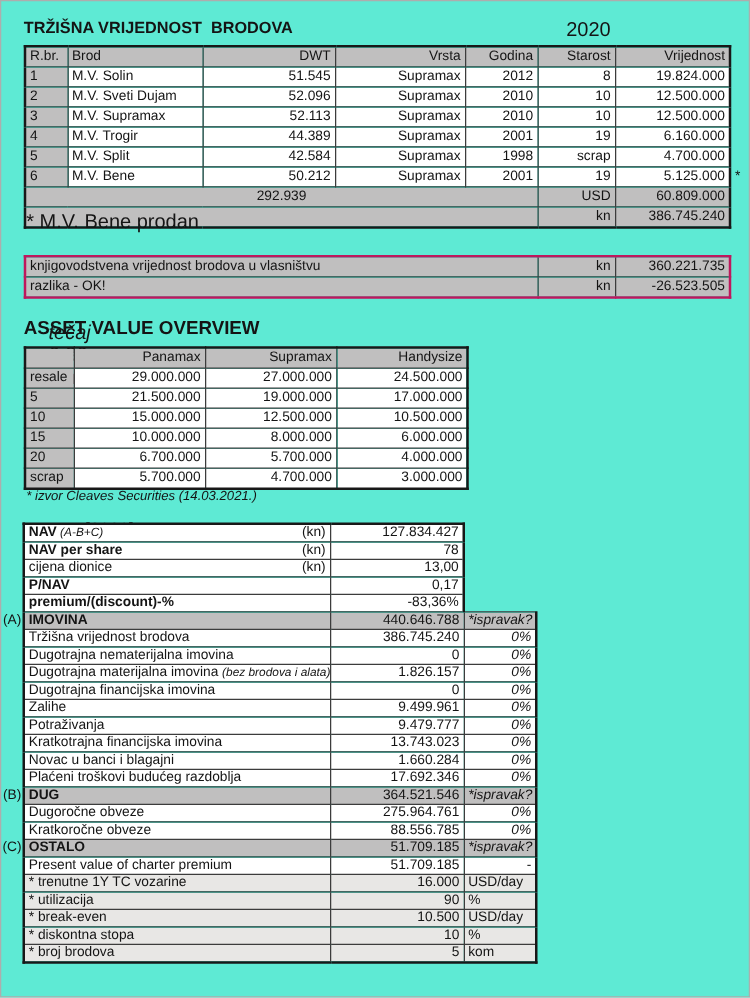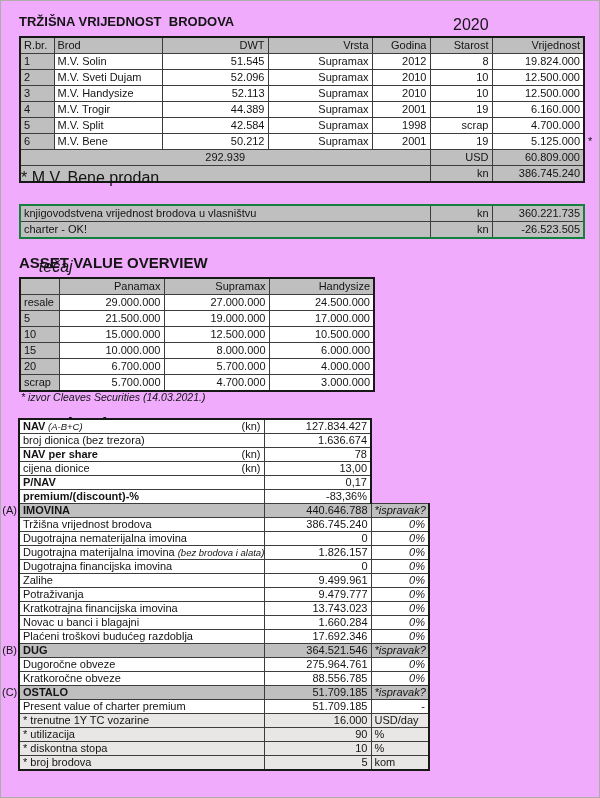--- a/index.html
+++ b/index.html
@@ -1,19 +1,19 @@
 <!DOCTYPE html>
 <html><head>
 <meta charset="utf-8">
 <style>
   * { box-sizing: border-box; }
   html,body { margin:0; padding:0; background:#d8d8d8; }
   .page {
     position: relative; width: 600px; height: 798px;
-    background: #f0abfc; border: 1px solid #aeadac;
+    background: #5eead4; border: 1px solid #aeadac;
     font-family: "Liberation Sans", sans-serif; color: #141414;
     overflow: hidden;
   }
   .abs { position: absolute; white-space: pre; }
   .title { font-weight: bold; }
   .t13 { font-size: 13px; }
   .t14 { font-size: 14px; }
   .t15 { font-size: 15px; }
   .plain { font-size: 16px; }
   .small { font-size: 10.5px; }
@@ -34,21 +34,21 @@
   .lite  { background: #e8e7e5 !important; }
   .r { text-align: right !important; }
   .c { text-align: center !important; }
   .g { border: none !important; background: transparent !important; }
 
   .bt { border-top: 2px solid #181818 !important; }
   .bb { border-bottom: 2px solid #181818 !important; }
   .bl { border-left: 2px solid #181818 !important; }
   .br { border-right: 2px solid #181818 !important; }
 
-  .tbook { border: 2px solid #15803d; }
+  .tbook { border: 2px solid #be185d; }
   .t2    { border: 2px solid #181818; }
 
   .unit { float: right; font-weight: normal; font-style: normal; padding-left: 19px; }
   .sub  { font-style: italic; font-size: 9.5px; font-weight: normal; }
   .notecell { font-size: 10px; }
   .marker { border: none !important; background: transparent !important;
             font-weight: bold; text-align: right !important; padding: 0 1px 0 0 !important; }
   .star { border: none !important; background: transparent !important; padding: 0 0 0 3px !important; }
 </style>
 </head>
@@ -96,21 +96,21 @@
           <td>M.V. Sveti Dujam</td>
           <td class="r">52.096</td>
           <td class="r">Supramax</td>
           <td class="r">2010</td>
           <td class="r">10</td>
           <td class="r br">12.500.000</td>
           <td class="star"></td>
         </tr>
         <tr>
           <td class="gray b bl">3</td>
-          <td>M.V. Handysize</td>
+          <td>M.V. Supramax</td>
           <td class="r">52.113</td>
           <td class="r">Supramax</td>
           <td class="r">2010</td>
           <td class="r">10</td>
           <td class="r br">12.500.000</td>
           <td class="star"></td>
         </tr>
         <tr>
           <td class="gray b bl">4</td>
           <td>M.V. Trogir</td>
@@ -164,21 +164,21 @@
         <col style="width:62px">
         <col style="width:92px">
       </colgroup>
     <tbody id="bookbody">
         <tr>
           <td class="gray b">knjigovodstvena vrijednost brodova u vlasništvu</td>
           <td class="gray b r">kn</td>
           <td class="gray b r">360.221.735</td>
         </tr>
         <tr>
-          <td class="gray b">charter  - OK!</td>
+          <td class="gray b">razlika  - OK!</td>
           <td class="gray b r">kn</td>
           <td class="gray b r">-26.523.505</td>
         </tr>
       </tbody>
   </table>
 
   <div class="abs plain" style="left:20px; top:239px;">
     <span class="i" style="display:inline-block; width:110px;">tečaj</span>
     <span>6,36</span>
     <span style="margin-left:5px;">kn</span>
@@ -254,26 +254,20 @@
       </colgroup>
     <tbody id="t3body">
         <tr>
           <td class="marker"></td>
           <td class="bl bt"><span class="b">NAV</span><span class="sub">  (A-B+C)</span><span class="unit">(kn)</span></td>
           <td class="r b bt br">127.834.427</td>
           <td class="g"></td>
         </tr>
         <tr>
           <td class="marker"></td>
-          <td class="bl"><span>broj dionica (bez trezora)</span></td>
-          <td class="r br">1.636.674</td>
-          <td class="g"></td>
-        </tr>
-        <tr>
-          <td class="marker"></td>
           <td class="bl"><span class="b">NAV per share</span><span class="unit">(kn)</span></td>
           <td class="r b br">78</td>
           <td class="g"></td>
         </tr>
         <tr>
           <td class="marker"></td>
           <td class="bl"><span>cijena dionice</span><span class="unit">(kn)</span></td>
           <td class="r br">13,00</td>
           <td class="g"></td>
         </tr>
@@ -386,20 +380,26 @@
           <td class="br notecell lite">USD/day</td>
         </tr>
         <tr>
           <td class="marker"></td>
           <td class="bl lite"><span>* utilizacija</span></td>
           <td class="r lite">90</td>
           <td class="br notecell lite">%</td>
         </tr>
         <tr>
           <td class="marker"></td>
+          <td class="bl lite"><span>* break-even</span></td>
+          <td class="r lite">10.500</td>
+          <td class="br notecell lite">USD/day</td>
+        </tr>
+        <tr>
+          <td class="marker"></td>
           <td class="bl lite"><span>* diskontna stopa</span></td>
           <td class="r lite">10</td>
           <td class="br notecell lite">%</td>
         </tr>
         <tr>
           <td class="marker"></td>
           <td class="bl lite bb"><span>* broj brodova</span></td>
           <td class="r lite bb">5</td>
           <td class="br notecell lite bb">kom</td>
         </tr>

